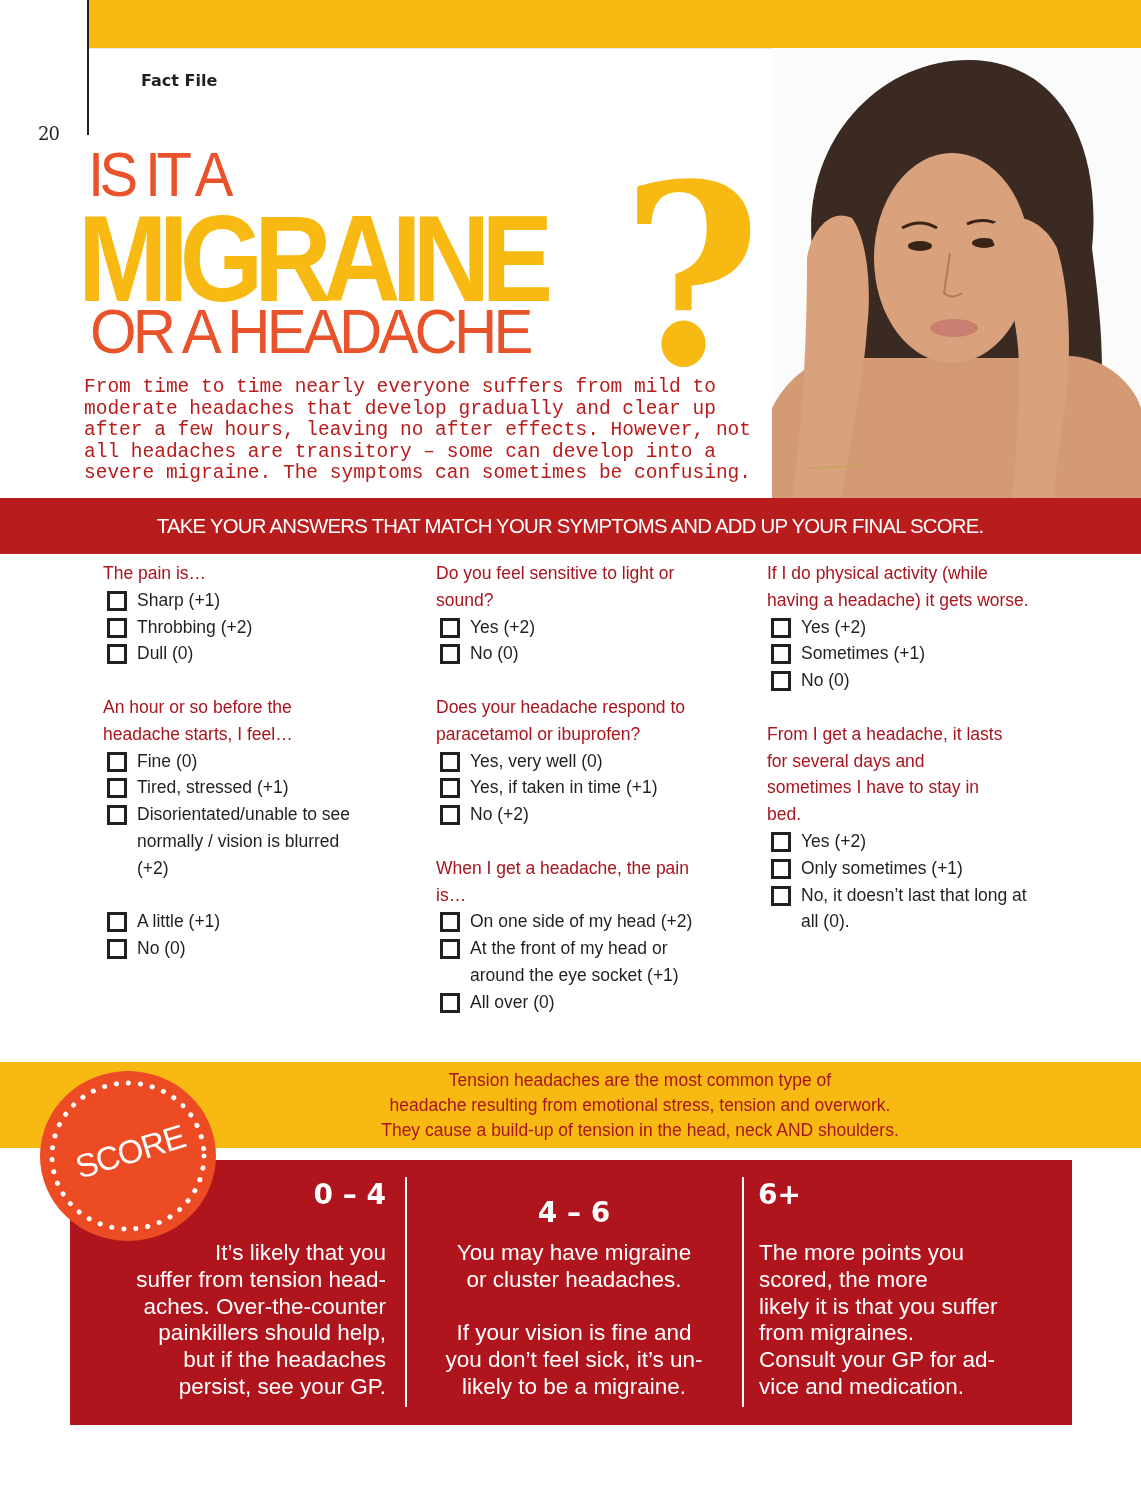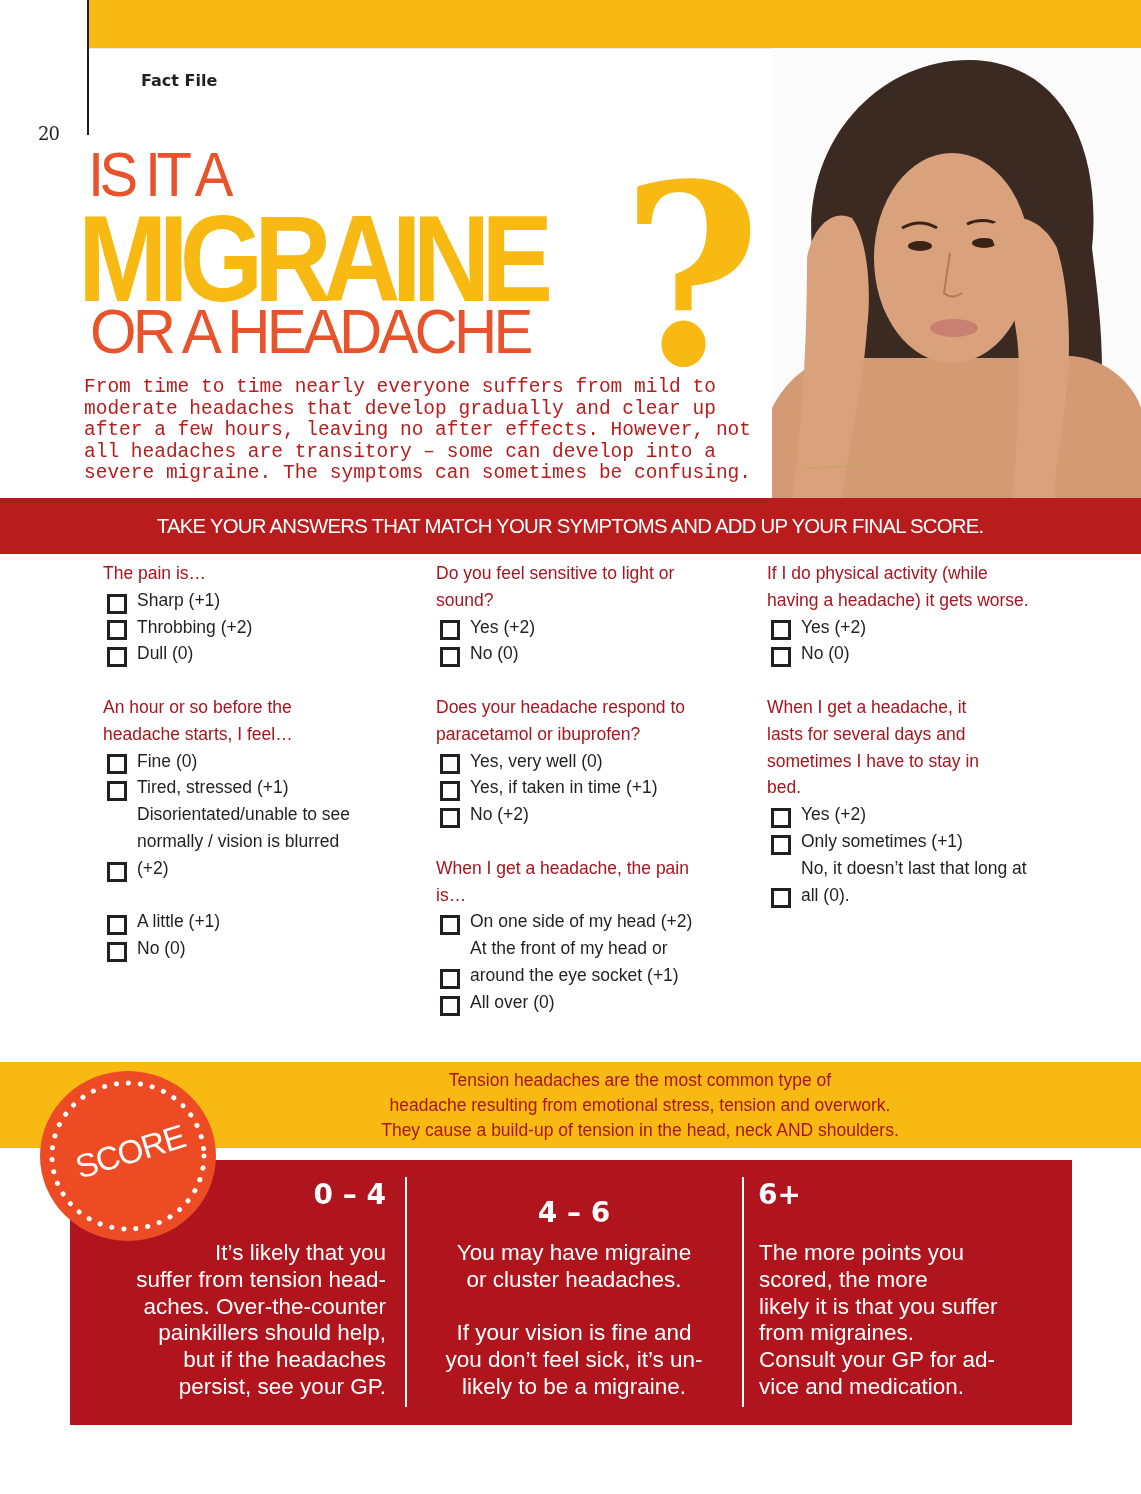--- a/index.html
+++ b/index.html
@@ -23,21 +23,21 @@
 
     .banner { position: absolute; left: 0; top: 498px; width: 1141px; height: 56px; background: #b91c1c; display: flex; align-items: center; justify-content: center; }
     .banner-text { font-family: "Liberation Sans", sans-serif; font-size: 21px; color: #ffffff; letter-spacing: -0.8px; transform: scaleX(0.97); }
 
     .col { position: absolute; top: 560px; }
     .col-1 { left: 103px; width: 320px; }
     .col-2 { left: 436px; width: 320px; }
     .col-3 { left: 767px; width: 300px; }
     .q { margin-bottom: 26.8px; }
     .q-title { font-family: "Liberation Sans", sans-serif; font-size: 17.5px; color: #a8151e; line-height: 26.8px; }
-    .opt { display: flex; align-items: flex-end; line-height: 26.8px; font-family: "Liberation Sans", sans-serif; font-size: 17.5px; color: #231f20; }
+    .opt { display: flex; align-items: flex-start; line-height: 26.8px; font-family: "Liberation Sans", sans-serif; font-size: 17.5px; color: #231f20; }
     .cbox { width: 20px; height: 20px; border: 3px solid #231f20; margin: 4px 10px 0 4px; flex: 0 0 auto; background: #fff; cursor: pointer; }
     .opt-label { flex: 1; }
 
     .tension-bar { position: absolute; left: 0; top: 1062px; width: 1141px; height: 86px; background: #f9b913; }
     .tension-text { position: absolute; left: 300px; top: 1068px; width: 680px; text-align: center; font-family: "Liberation Sans", sans-serif; font-size: 17.5px; line-height: 25px; color: #a8151e; }
 
     .score-panel { position: absolute; left: 70px; top: 1160px; width: 1002px; height: 265px; background: #b0141c; }
     .divider { position: absolute; top: 1177px; width: 1.5px; height: 230px; background: #ffffff; }
     .range { position: absolute; top: 1178px; font-family: "DejaVu Sans", sans-serif; font-size: 28px; color: #ffffff; font-weight: bold; }
     .range-1 { left: 248px; width: 138px; text-align: right; }
@@ -186,25 +186,29 @@
 
 <div class="col col-3">
   <div class="q">
     <div class="q-title" style="width:265px">If I do physical activity (while having a headache) it gets worse.</div>
     <div class="opt">
         <span class="cbox"></span>
         <span class="opt-label">Yes (+2)</span>
       </div>
     <div class="opt">
         <span class="cbox"></span>
+        <span class="opt-label">Sometimes (+1)</span>
+      </div>
+    <div class="opt">
+        <span class="cbox"></span>
         <span class="opt-label">No (0)</span>
       </div>
   </div>
   <div class="q">
-    <div class="q-title" style="width:240px">When I get a headache, it lasts for several days and sometimes I have to stay in bed.</div>
+    <div class="q-title" style="width:240px">From I get a headache, it lasts for several days and sometimes I have to stay in bed.</div>
     <div class="opt">
         <span class="cbox"></span>
         <span class="opt-label">Yes (+2)</span>
       </div>
     <div class="opt">
         <span class="cbox"></span>
         <span class="opt-label">Only sometimes (+1)</span>
       </div>
     <div class="opt" style="width:275px">
         <span class="cbox"></span>

